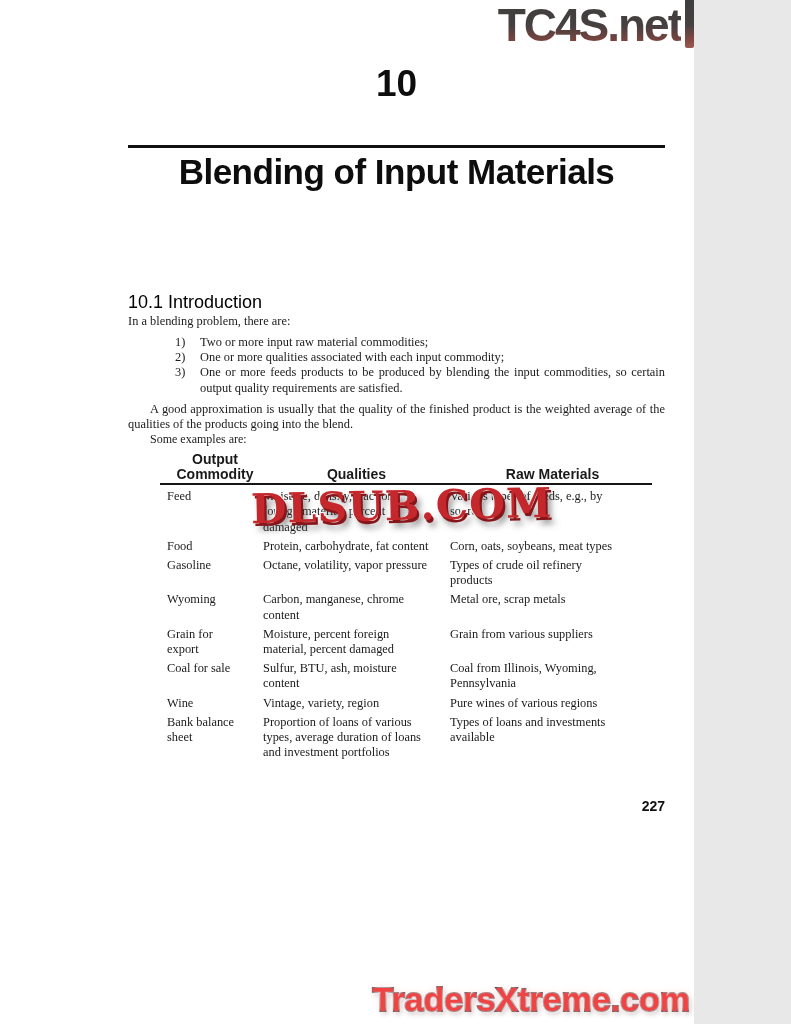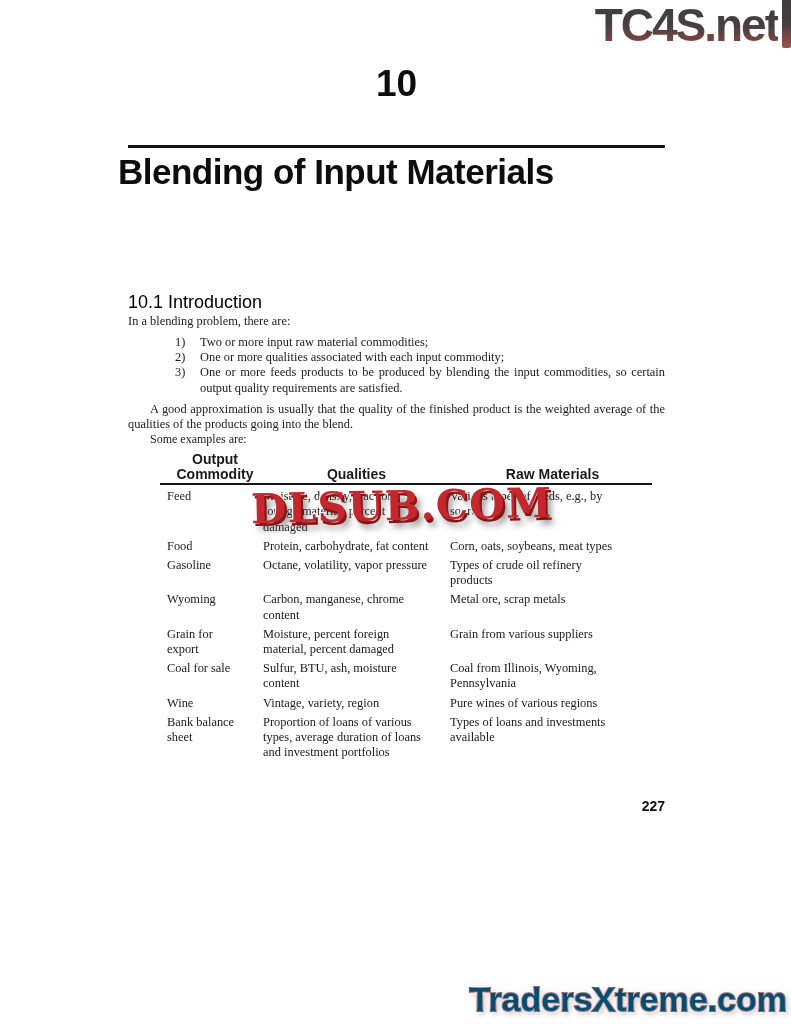--- a/index.html
+++ b/index.html
@@ -1,18 +1,18 @@
 <!DOCTYPE html>
 <html><head>
 <meta charset="utf-8">
 <style>
   html,body{margin:0;padding:0;background:#e8e8e8;}
   .page{
     position:relative;
-    width:791px;height:1024px;
+    width:694px;height:1024px;
     background:#ffffff;
     overflow:hidden;
     font-family:"Liberation Serif", serif;
     color:#1a1a1a;
   }
   
   .tc4s{
     position:absolute;top:1px;right:13px;
     font-family:"Liberation Sans", sans-serif;
     font-weight:bold;font-size:46px;letter-spacing:-2px;line-height:48px;
@@ -32,39 +32,39 @@
     color:#c5282c;
     -webkit-text-stroke:2.5px #ffffff;
     paint-order:stroke fill;
     text-shadow:2px 3px 0 #86161a, 5px 7px 6px rgba(70,70,70,.55);
     transform:rotate(-1.2deg);
   }
   .traders{
     position:absolute;top:981px;right:4px;
     font-family:"Liberation Sans", sans-serif;
     font-weight:bold;font-size:34px;line-height:36px;letter-spacing:0;
-    color:#0c4a6e;
+    color:#ef4444;
     -webkit-text-stroke:2px #44151a;
     paint-order:stroke fill;
     text-shadow:0 0 4px #ffffff,0 0 8px #ffd9d9,2px 3px 5px rgba(0,0,0,.25);
   }
   
   .chapter-number{
     position:absolute;top:62px;left:128px;width:537px;
     text-align:center;
     font-family:"Liberation Sans", sans-serif;
     font-weight:bold;font-size:37px;line-height:44px;color:#0d0d0d;
   }
   .title-rule{
     position:absolute;top:145px;left:128px;width:537px;height:3px;
     background:#111111;
   }
   .chapter-title{
     position:absolute;top:151px;left:118px;width:557px;
-    text-align:left;
+    text-align:center;
     font-family:"Liberation Sans", sans-serif;
     font-weight:bold;font-size:35px;line-height:42px;letter-spacing:-0.5px;color:#0d0d0d;
   }
   
   .section-heading{
     position:absolute;top:291px;left:128px;
     font-family:"Liberation Sans", sans-serif;
     font-weight:normal;font-size:18px;line-height:23px;color:#000000;
   }
   .intro-lead{

